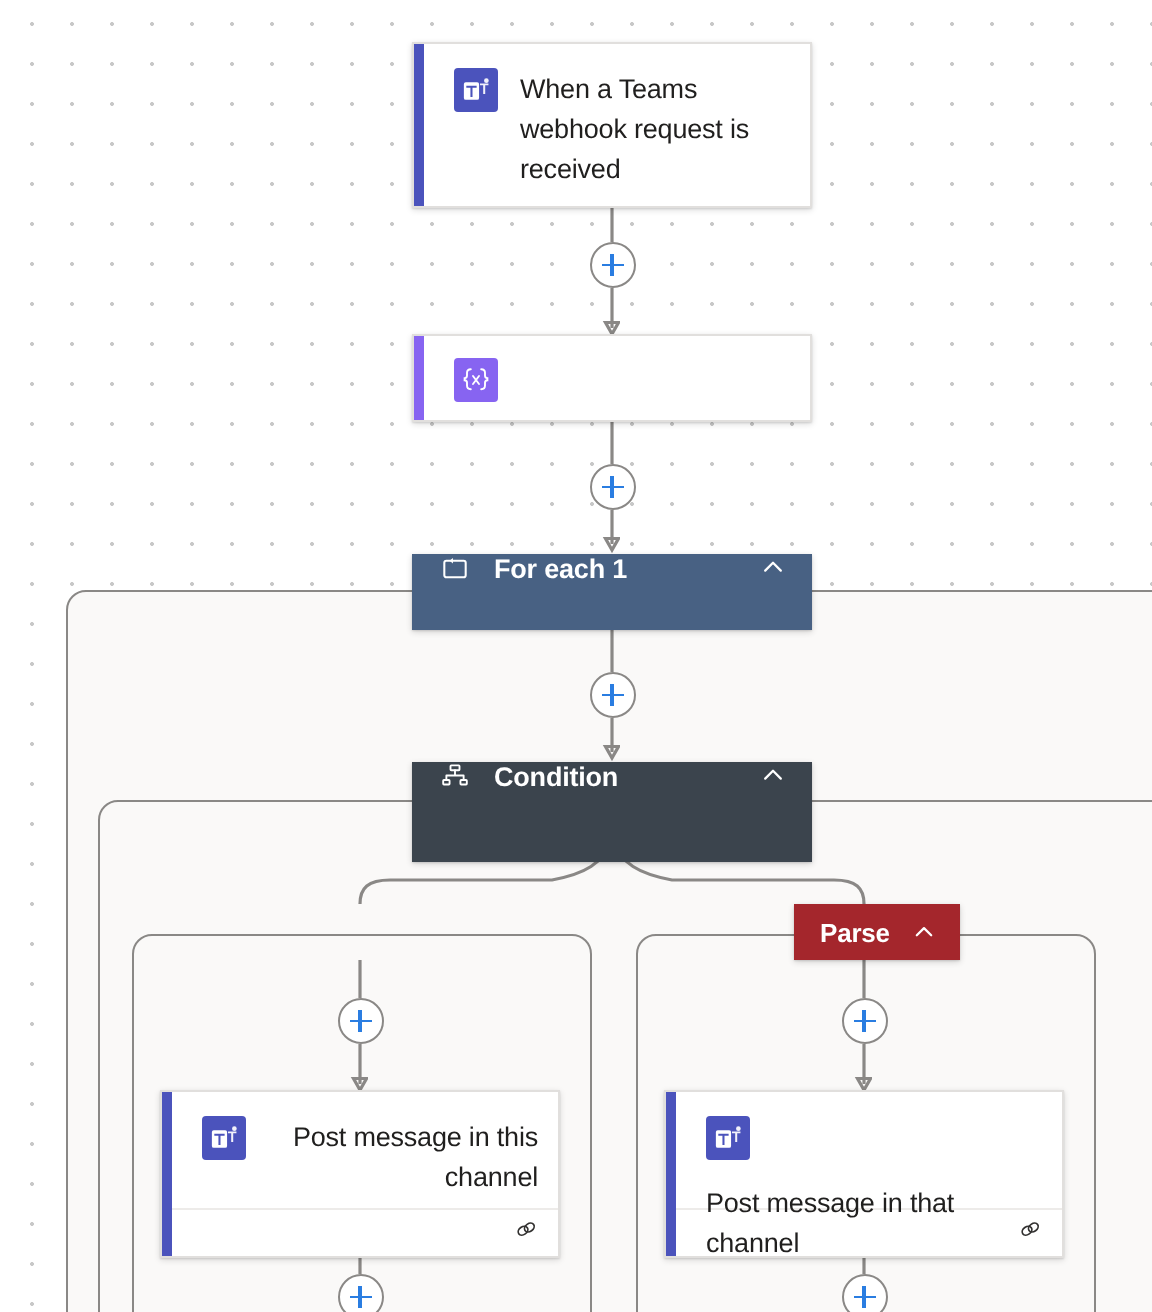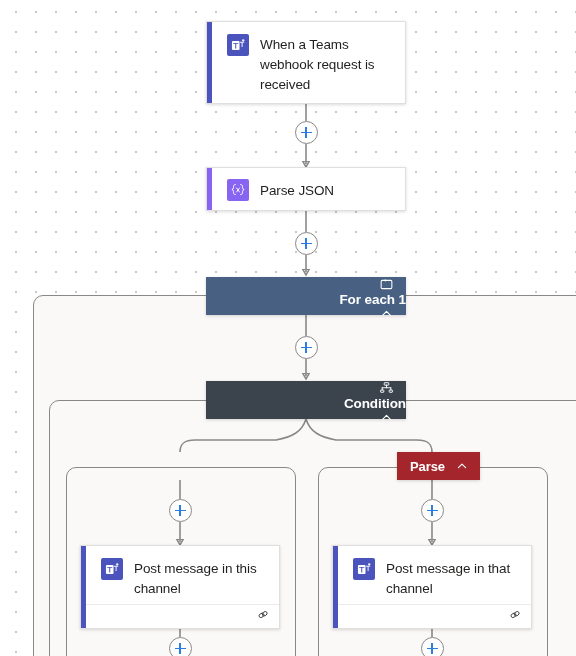--- a/index.html
+++ b/index.html
@@ -120,24 +120,23 @@
     display: flex;
     align-items: center;
     justify-content: center;
   }
   .tile svg { display: block; }
 
   
   .scope-header {
     position: absolute;
     display: flex;
-    align-items: flex-end;
+    align-items: flex-start;
     box-sizing: border-box;
     box-shadow: 0 1.2px 3.2px rgba(0,0,0,0.16), 0 0.3px 0.9px rgba(0,0,0,0.12);
-    flex-direction: column;
   }
   .scope-header .sh-icon {
     flex: 0 0 auto;
     display: flex;
     align-items: center;
     justify-content: center;
     margin-left: 14px;
     margin-right: 12px;
   }
   .scope-header .sh-label {
@@ -158,21 +157,21 @@
     left: 206px;
     top: 277px;
     width: 200px;
     height: 38px;
     background: #486183;
   }
   .hdr-condition {
     left: 206px;
     top: 381px;
     width: 200px;
-    height: 38px;
+    height: 50px;
     background: #3b444d;
   }
 
   
   .branch-badge {
     position: absolute;
     height: 28px;
     display: flex;
     align-items: center;
     box-sizing: border-box;
@@ -286,21 +285,20 @@
   <div class="card" style="left:206px; top:167px; width:200px; height:44px;">
     <div class="accent" style="background:#8764f1;"></div>
     <div class="card-body" style="padding-top:11px; padding-bottom:11px; align-items:center;">
       <span class="tile" style="background:#8764f1;">
         <svg width="16" height="16" viewBox="0 0 16 16">
           <path d="M5.4 2.6c-1.3 0-1.9 0.6-1.9 1.8v1.4c0 0.9-0.4 1.3-1.2 1.3v1.0c0.8 0 1.2 0.4 1.2 1.3v1.4c0 1.2 0.6 1.8 1.9 1.8" stroke="#ffffff" stroke-width="0.95" fill="none" stroke-linecap="round"></path>
           <path d="M10.6 2.6c1.3 0 1.9 0.6 1.9 1.8v1.4c0 0.9 0.4 1.3 1.2 1.3v1.0c-0.8 0-1.2 0.4-1.2 1.3v1.4c0 1.2-0.6 1.8-1.9 1.8" stroke="#ffffff" stroke-width="0.95" fill="none" stroke-linecap="round"></path>
           <path d="M6.5 6.0 L9.5 10.0 M9.5 6.0 L6.5 10.0" stroke="#ffffff" stroke-width="0.95" stroke-linecap="round"></path>
         </svg>
       </span>
-      <span class="card-title">Parse JSON</span>
     </div>
   </div>
 
   <div class="plus" style="left:294.5px; top:232px;"></div>
 
   <div class="scope-header hdr-foreach">
     <span class="sh-icon">
       <svg width="15" height="15" viewBox="0 0 16 16">
         <rect x="2.3" y="3.6" width="11.4" height="8.8" rx="1.1" stroke="#ffffff" stroke-width="1.1" fill="none"></rect>
         <path d="M5.1 3.6 L6.9 2.1 L6.9 5.1 Z" fill="#ffffff"></path>
@@ -340,21 +338,21 @@
       <svg width="12" height="12" viewBox="0 0 16 16">
         <path d="M3.2 10.2 L8 5.4 L12.8 10.2" stroke="#ffffff" stroke-width="1.5" fill="none" stroke-linecap="round" stroke-linejoin="round"></path>
       </svg>
     </span>
   </div>
 
   <div class="plus" style="left:168.5px; top:499px;"></div>
 
   <div class="plus" style="left:420.5px; top:499px;"></div>
 
-  <div class="card" style="left:80px; top:545px; width:200px; height:84px;">
+  <div class="card" style="left:80px; top:545px; width:200px; height:84px;text-align:right;">
     <div class="accent" style="background:#4b53bc;"></div>
     <div class="card-body" style="height:58px; box-sizing:border-box;">
       <span class="tile" style="background:#4b53bc;">
         <svg width="15" height="15" viewBox="0 0 16 16">
           <path d="M9.6 4.0h4.5v0.95h-1.72v4.6h-1.08v-4.6H9.6z" fill="#ffffff" opacity="0.92"></path>
           <circle cx="13.0" cy="2.5" r="1.25" fill="#ffffff" opacity="0.92"></circle>
           <rect x="1.0" y="3.3" width="8.1" height="9.4" rx="1.0" fill="#ffffff"></rect>
           <path d="M2.3 5.2h5.5v1.05H5.6v5.0H4.5v-5.0H2.3z" fill="#4b53bc"></path>
         </svg>
       </span>
@@ -365,21 +363,21 @@
         <svg width="14" height="14" viewBox="0 0 16 16">
           <ellipse cx="6.3" cy="8.4" rx="3.0" ry="2.2" transform="rotate(-35 6.3 8.4)" stroke="#323130" stroke-width="1.0" fill="none"></ellipse>
           <ellipse cx="9.9" cy="6.6" rx="3.0" ry="2.2" transform="rotate(-35 9.9 6.6)" stroke="#323130" stroke-width="1.0" fill="none"></ellipse>
         </svg>
       </span>
     </div>
   </div>
 
   <div class="card" style="left:332px; top:545px; width:200px; height:84px;">
     <div class="accent" style="background:#4b53bc;"></div>
-    <div class="card-body" style="height:58px; box-sizing:border-box;">
+    <div class="card-body" style="height:58px; box-sizing:border-box;flex-direction:column;">
       <span class="tile" style="background:#4b53bc;">
         <svg width="15" height="15" viewBox="0 0 16 16">
           <path d="M9.6 4.0h4.5v0.95h-1.72v4.6h-1.08v-4.6H9.6z" fill="#ffffff" opacity="0.92"></path>
           <circle cx="13.0" cy="2.5" r="1.25" fill="#ffffff" opacity="0.92"></circle>
           <rect x="1.0" y="3.3" width="8.1" height="9.4" rx="1.0" fill="#ffffff"></rect>
           <path d="M2.3 5.2h5.5v1.05H5.6v5.0H4.5v-5.0H2.3z" fill="#4b53bc"></path>
         </svg>
       </span>
       <span class="card-title">Post message in that channel</span>
     </div>

